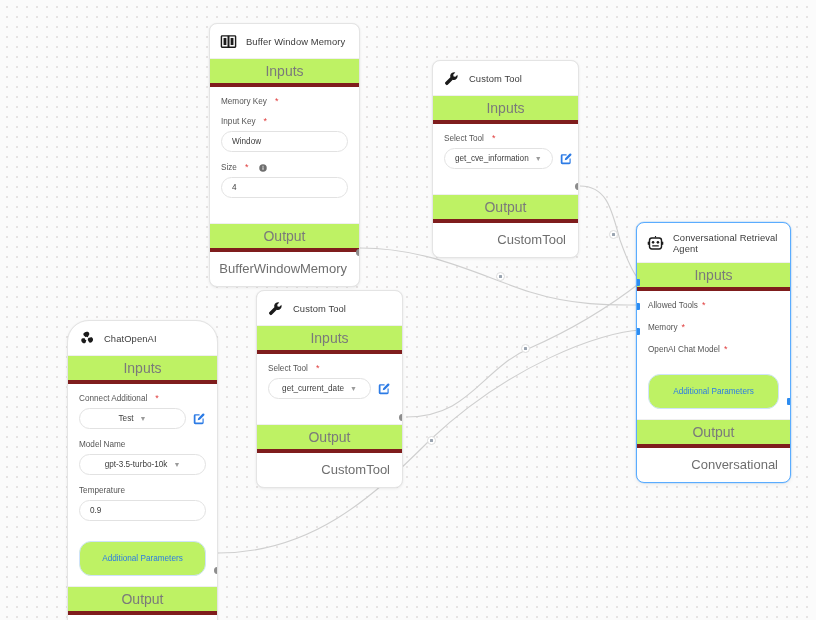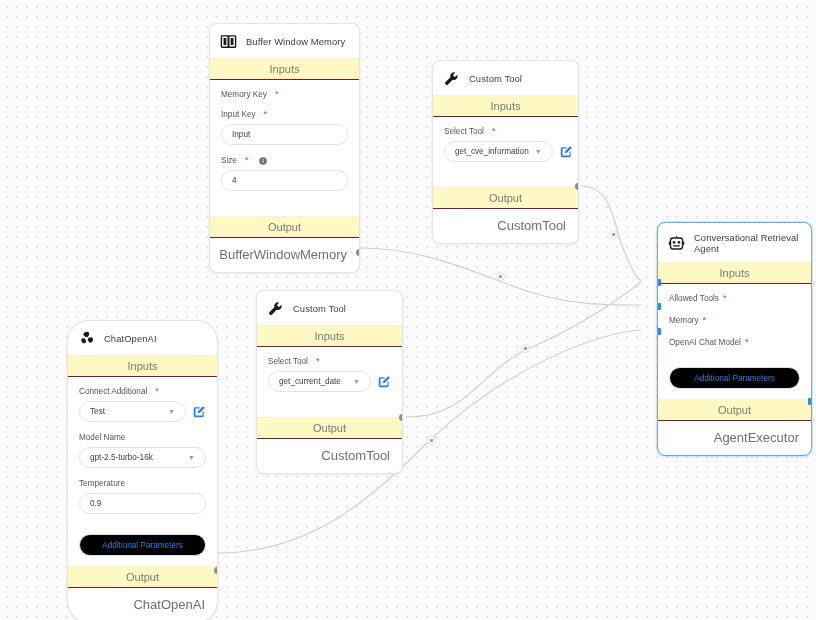--- a/index.html
+++ b/index.html
@@ -33,52 +33,52 @@
   .node-head {
     display: flex; align-items: center;
     padding: 9px 10px 8px 10px;
     gap: 9px;
   }
   .node-head .ttl {
     font-size: 9.4px; color: #3b3b3b; letter-spacing: .1px;
   }
   .ico { width: 17px; height: 17px; display: block; flex: none; }
   .band {
-    background: #fef9c3;
+    background: #bef264;
     border-top: 1px solid #efefef;
-    border-bottom: 1px solid #7f1d1d;
+    border-bottom: 4px solid #7f1d1d;
     text-align: center;
-    font-size: 11px;
+    font-size: 14px;
     color: #7a7a7a;
     padding: 4px 0 4px 0;
   }
   .body { padding: 10px 11px 10px 11px; }
   .fld { margin-bottom: 11px; }
   .fld:last-child { margin-bottom: 15px; }
   .lbl {
     font-size: 8.2px; color: #555; margin-bottom: 5px;
     display: flex; align-items: center; gap: 8px;
   }
   .req { color: #e03c3c; font-size: 9px; line-height: 1; }
   .infoico { width: 8px; height: 8px; margin-left: 3px; }
   .inp {
     border: 1px solid #e2e2e2; border-radius: 11px;
     height: 21px; display: flex; align-items: center;
     padding: 0 10px; font-size: 8.2px; color: #3d3d3d;
     background: #fff;
   }
   .row { display: flex; align-items: center; gap: 6px; }
   .row .inp { flex: 1; }
-  .sel { justify-content: space-between; }
+  .sel { justify-content: center; }
   .caret { color: #9b9b9b; font-size: 7px; margin-left: 6px; }
   .editbtn { width: 14px; height: 14px; flex: none; cursor: pointer; }
   .addparam {
     border: 1px solid #cfe3fb; border-radius: 12px;
-    height: 22px; display: flex; align-items: center; justify-content: center;
-    color: #2c7be5; font-size: 8.2px; background: #000000;
+    height: 35px; display: flex; align-items: center; justify-content: center;
+    color: #2c7be5; font-size: 8.2px; background: #bef264;
     margin-top: 20px;
   }
   .outrow {
     display: flex; justify-content: flex-end; align-items: center;
     padding: 9px 12px 10px 12px; font-size: 13px; color: #6e6e6e;
   }
   .anchor {
     position: absolute; width: 7px; height: 7px;
     background: #8d8d8d; border-radius: 50%;
   }
@@ -146,21 +146,21 @@
         <div class="lbl">
           <span>Memory Key</span>
           <span class="req">*</span>
         </div>
       </div>
       <div class="fld">
         <div class="lbl">
           <span>Input Key</span>
           <span class="req">*</span>
         </div>
-        <div class="inp">Input</div>
+        <div class="inp">Window</div>
       </div>
       <div class="fld">
         <div class="lbl">
           <span>Size</span>
           <span class="req">*</span>
           <svg class="infoico" viewBox="0 0 16 16">
             <circle cx="8" cy="8" r="7.5" fill="#6e6e6e"></circle>
             <rect x="7.1" y="6.6" width="1.8" height="5" fill="#fff"></rect>
             <rect x="7.1" y="3.6" width="1.8" height="2" fill="#fff"></rect>
           </svg>
@@ -201,21 +201,21 @@
         </div>
       </div>
     </div>
     <div class="band">Output</div>
     <div class="outrow">
       <span>CustomTool</span>
     </div>
     <div class="anchor out-anchor" style="top:122px"></div>
   </div>
 
-  <div class="node selected" style="left:657px;top:222px;width:155px;">
+  <div class="node selected" style="left:636px;top:222px;width:155px;">
     <div class="node-head">
       <svg class="ico" viewBox="0 0 24 24">
         <path d="M12 1.5v2.2" stroke="#1b1b1b" stroke-width="1.6"></path>
         <rect x="3.5" y="4.2" width="17" height="15.5" rx="3.4" fill="none" stroke="#1b1b1b" stroke-width="2"></rect>
         <circle cx="8.6" cy="10.4" r="1.8" fill="#1b1b1b"></circle>
         <circle cx="15.4" cy="10.4" r="1.8" fill="#1b1b1b"></circle>
         <rect x="7.2" y="14.6" width="9.6" height="1.8" rx="0.9" fill="#1b1b1b"></rect>
         <rect x="1" y="9" width="1.8" height="5" rx="0.9" fill="#1b1b1b"></rect>
         <rect x="21.2" y="9" width="1.8" height="5" rx="0.9" fill="#1b1b1b"></rect>
       </svg>
@@ -232,21 +232,21 @@
         <span class="req">*</span>
       </div>
       <div class="inputrow" style="margin-bottom:16px">
         <span>OpenAI Chat Model</span>
         <span class="req">*</span>
       </div>
       <div class="addparam">Additional Parameters</div>
     </div>
     <div class="band">Output</div>
     <div class="outrow">
-      <span>AgentExecutor</span>
+      <span>Conversational</span>
     </div>
     <div class="anchor sq in-anchor" style="top:56px"></div>
     <div class="anchor sq in-anchor" style="top:80px"></div>
     <div class="anchor sq in-anchor" style="top:105px"></div>
     <div class="anchor sq out-anchor" style="top:175px"></div>
   </div>
 
   <div class="node" style="left:67px;top:320px;width:151px;border-radius:22px;">
     <div class="node-head">
       <svg class="ico" viewBox="0 0 24 24">
@@ -271,21 +271,21 @@
             <path d="M3 6.5A2.5 2.5 0 0 1 5.5 4H13v2H6v12h12v-7h2v7.5a2.5 2.5 0 0 1-2.5 2.5h-12A2.5 2.5 0 0 1 3 18.5z" fill="#2c7be5"></path>
             <path d="M20.8 3.2a2 2 0 0 0-2.8 0l-7.4 7.4-.8 3.6 3.6-.8 7.4-7.4a2 2 0 0 0 0-2.8z" fill="#2c7be5"></path>
           </svg>
         </div>
       </div>
       <div class="fld">
         <div class="lbl">
           <span>Model Name</span>
         </div>
         <div class="inp sel">
-          <span>gpt-2.5-turbo-16k</span>
+          <span>gpt-3.5-turbo-10k</span>
           <span class="caret">▼</span>
         </div>
       </div>
       <div class="fld">
         <div class="lbl">
           <span>Temperature</span>
         </div>
         <div class="inp">0.9</div>
       </div>
       <div class="addparam">Additional Parameters</div>

